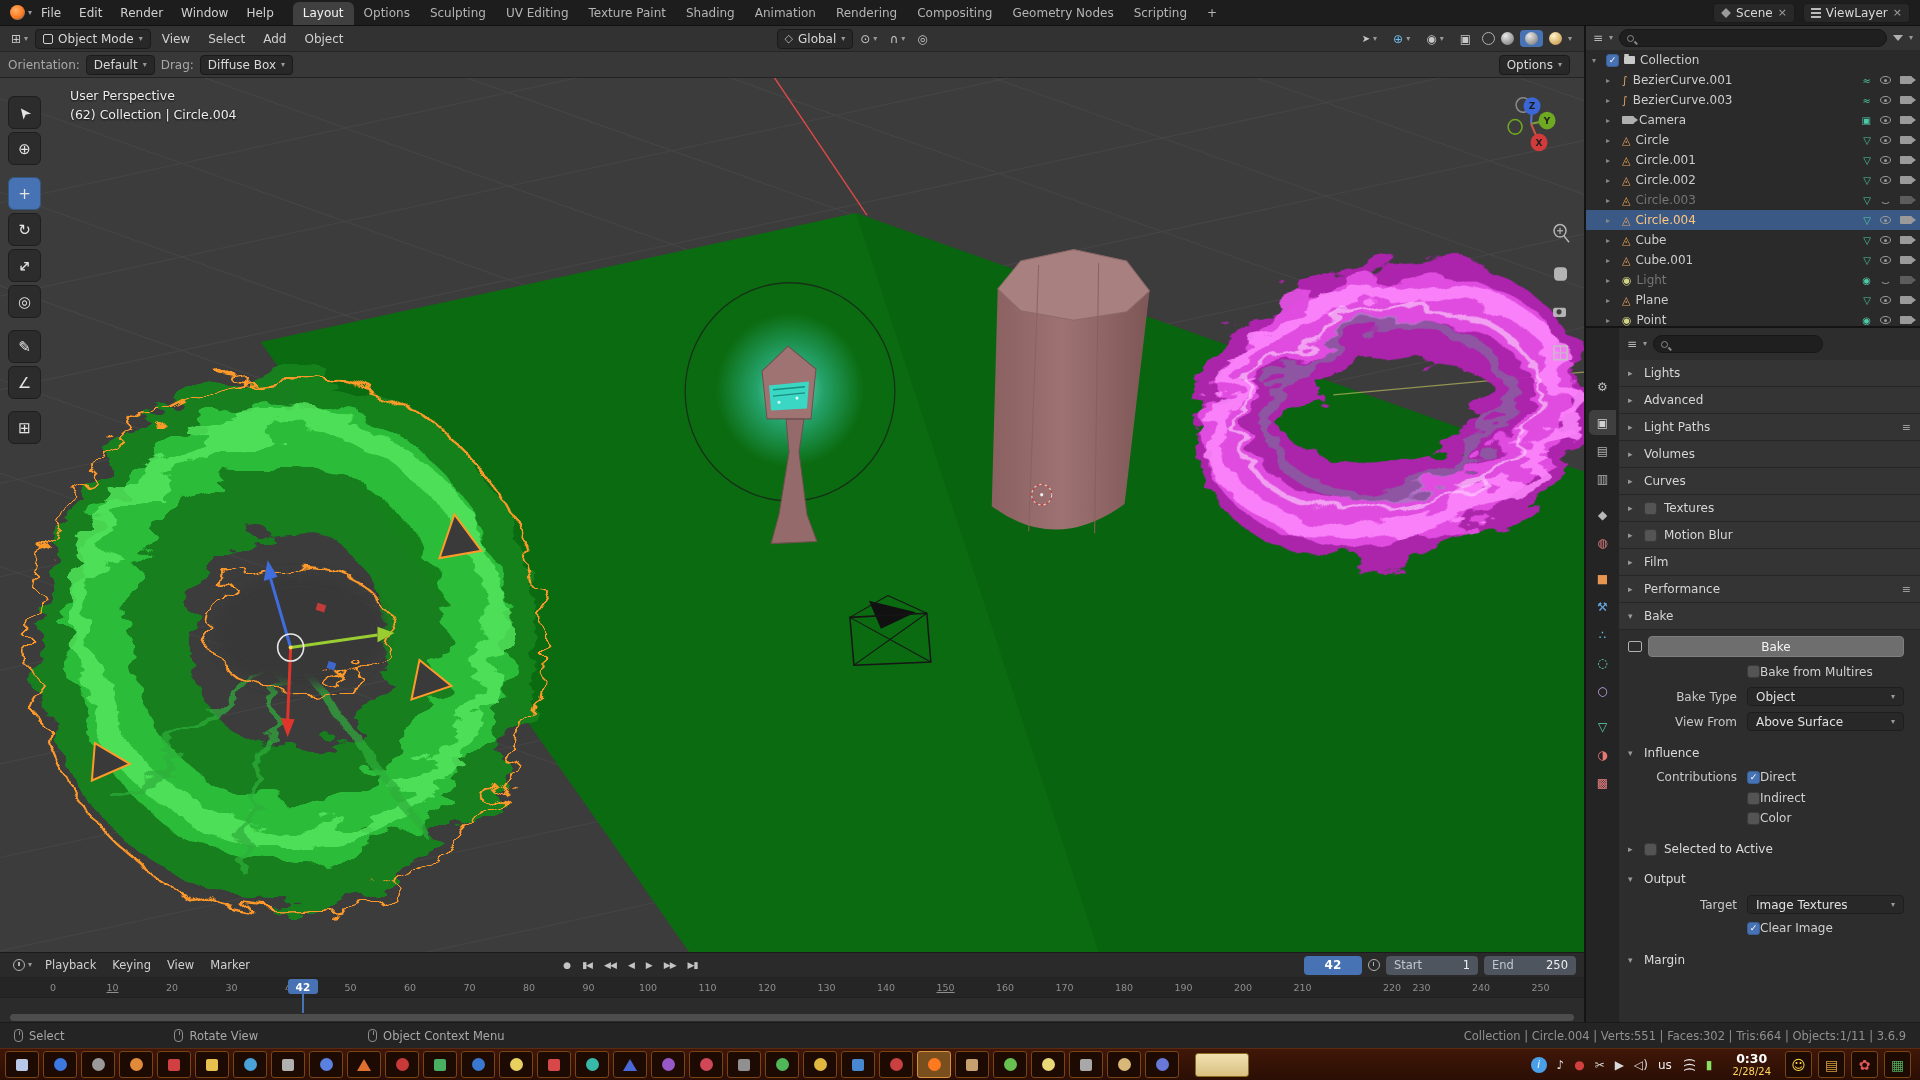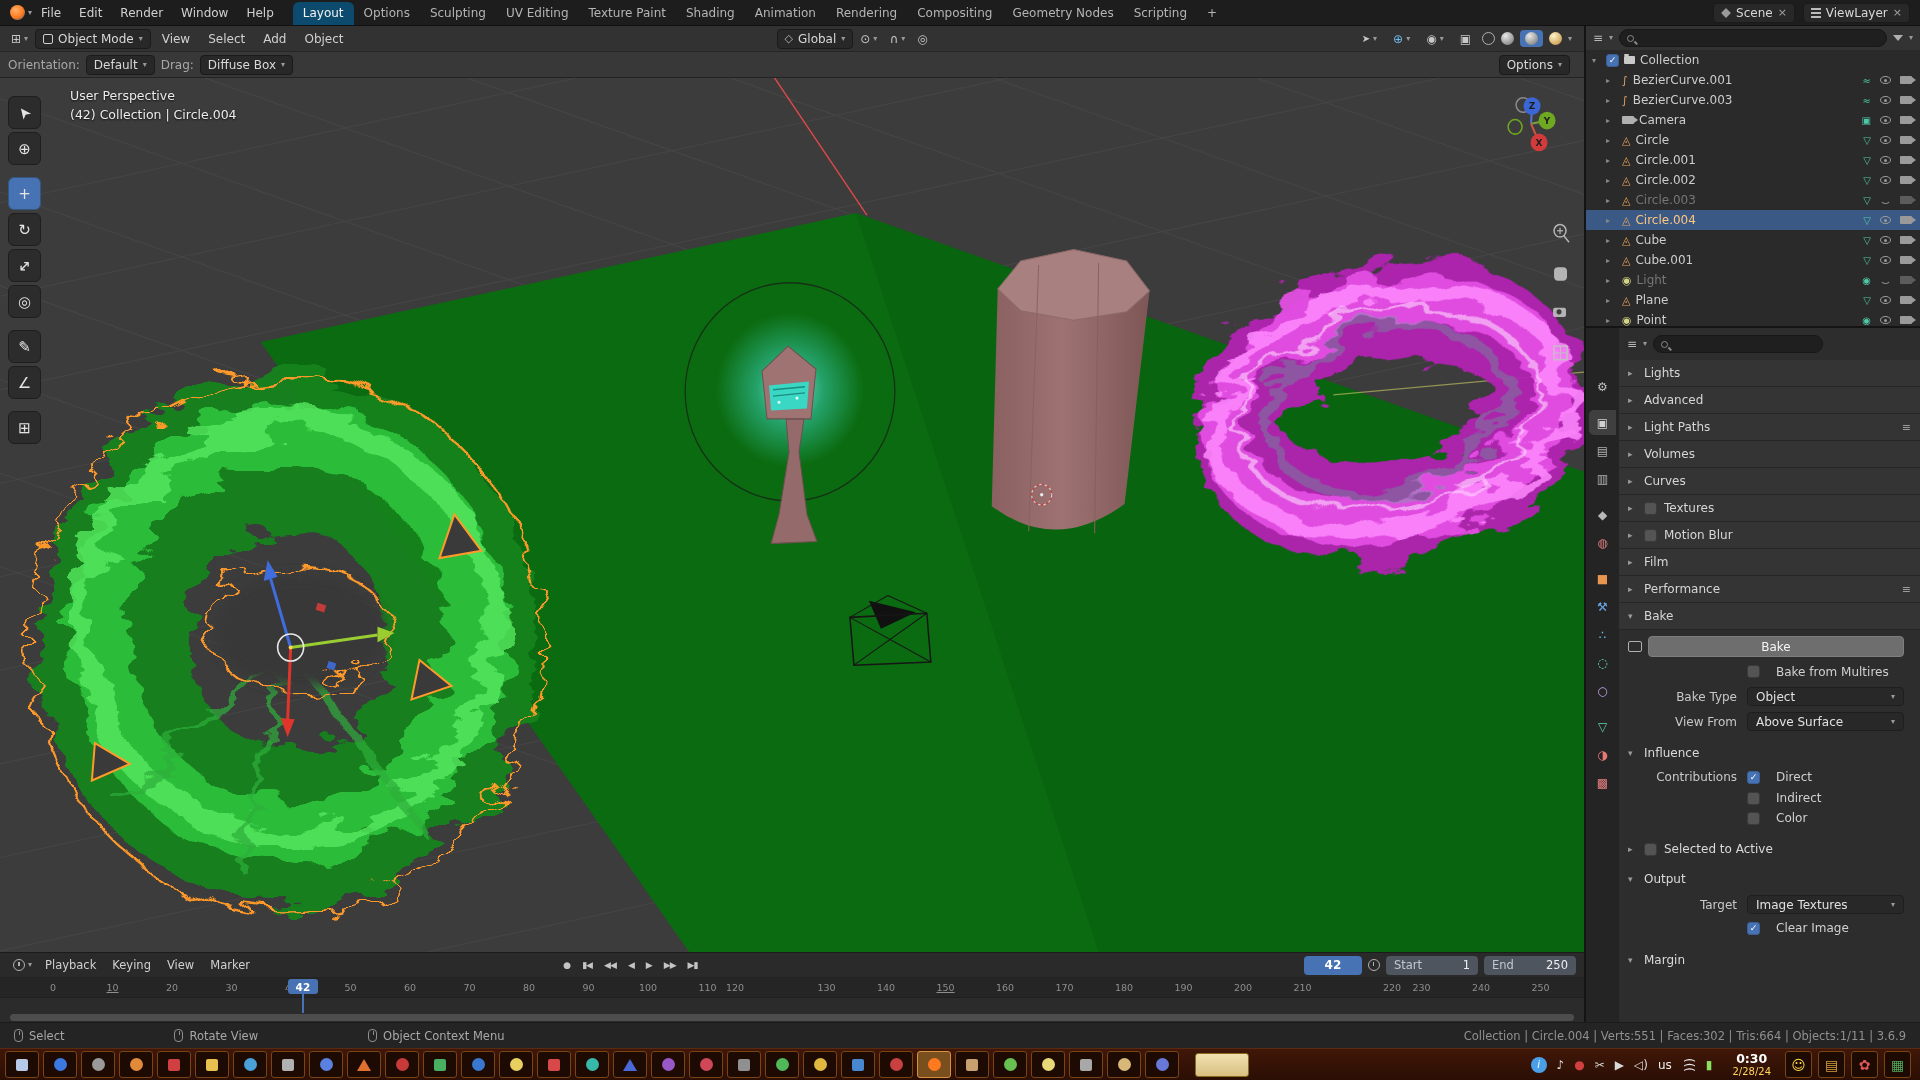--- a/index.html
+++ b/index.html
@@ -16,21 +16,21 @@
 .winbtn{width:15px;height:15px;border-radius:50%;margin-left:9px;border:1px solid #3a1a08;flex:0 0 auto}
 
 
 #menubar{flex:0 0 26px;background:#1d1d1d;display:flex;align-items:center;border-bottom:1px solid #111;padding:0 6px}
 .menu-item{padding:0 9px;color:#d0d0d0;font-size:12px;white-space:nowrap}
 .menu-item.small{padding:0 8px;font-size:11.5px}
 #blender-logo{width:15px;height:15px;border-radius:50%;background:radial-gradient(circle at 38% 35%,#ffb06a,#ff7a1f 55%,#2a5a8a);margin:0 3px 0 4px}
 .caret{font-size:8px;color:#999;line-height:1}
 #workspace-tabs{display:flex;align-items:flex-end;height:100%;margin-left:10px}
 .ws-tab{padding:4px 10px 5px;color:#b4b4b4;font-size:12px;border-radius:6px 6px 0 0;white-space:nowrap}
-.ws-tab.active{background:#0c4a6e;color:#f2f2f2}
+.ws-tab.active{background:#404040;color:#f2f2f2}
 #mb-right{margin-left:auto;display:flex;align-items:center;gap:8px;padding-right:4px}
 .chip{display:inline-flex;align-items:center;gap:5px;background:#282828;border:1px solid #1a1a1a;border-radius:4px;padding:2px 7px;color:#d8d8d8;font-size:12px;white-space:nowrap}
 .chip .glyph{font-size:11px;color:#b8b8b8}
 .mini-ic{width:10px;height:10px;display:inline-block}
 .ic-diamond{background:#9a9a9a;transform:rotate(45deg) scale(.7);border-radius:1px}
 .ic-layers{background:linear-gradient(#bbb 0 2px,transparent 2px 4px,#bbb 4px 6px,transparent 6px 8px,#bbb 8px 10px)}
 .x-ic{color:#a0a0a0;font-size:11px}
 
 
 #main{flex:1;display:flex;min-height:0}
@@ -122,21 +122,21 @@
 .ptab.active{background:#3f3f3f}
 .ptab.grp{margin-top:8px}
 #prop-main{flex:1;display:flex;flex-direction:column;background:#2d2d2d;overflow:hidden}
 #prop-header{flex:0 0 32px;display:flex;align-items:center;gap:6px;padding:0 8px}
 #prop-header .search{flex:0 1 170px}
 .prop-section{height:27px;display:flex;align-items:center;background:#343434;border-bottom:1px solid #262626;padding:0 9px;gap:7px;color:#d6d6d6;font-size:12px}
 .prop-section .disc{color:#9a9a9a;font-size:9px;width:9px}
 .presets{margin-left:auto;color:#9a9a9a;font-size:11px}
 .prop-row{min-height:25px;display:flex;align-items:center;font-size:12px}
 .prop-label{width:128px;text-align:right;padding-right:10px;color:#c8c8c8;flex:0 0 128px}
-.val{flex:1;margin-right:16px;display:flex;align-items:center;gap:16px}
+.val{flex:1;margin-right:16px;display:flex;align-items:center;gap:0}
 .dropdown{flex:1;background:#282828;border:1px solid #1e1e1e;border-radius:4px;height:19px;display:flex;align-items:center;justify-content:space-between;padding:0 8px;color:#e0e0e0}
 .sub-head{display:flex;align-items:center;gap:7px;padding:0 9px;height:26px;color:#dadada;font-size:12px}
 .sub-head .disc{color:#9a9a9a;font-size:9px;width:9px}
 #bake-btn{flex:1;height:21px;background:#6e6e6e;border:1px solid #7e7e7e;border-radius:4px;color:#f4f4f4;display:flex;align-items:center;justify-content:center;margin-right:16px}
 .bake-ic{width:14px;height:11px;border:1.5px solid #b0b0b0;border-radius:2px;margin:0 6px 0 9px;flex:0 0 auto}
 .cb-lab{color:#d0d0d0}
 
 
 #statusbar{flex:0 0 26px;background:#242424;border-top:1px solid #1a1a1a;display:flex;align-items:center;padding:0 14px}
 #status-hints{display:flex;gap:110px}
@@ -451,21 +451,21 @@
             <g>
               <rect x="1556" y="258" width="13" height="13"></rect>
               <line x1="1562.5" y1="258" x2="1562.5" y2="271" stroke-width="1"></line>
                 <line x1="1556" y1="264.5" x2="1569" y2="264.5" stroke-width="1"></line>
             </g>
           </g>
         </svg>
 
         <div id="vp-overlay-text">
           <div>User Perspective</div>
-          <div>(42) Collection | Circle.004</div>
+          <div>(62) Collection | Circle.004</div>
         </div>
 
         <div id="tool-column">
             <div class="tool-btn">
               <span class="tool-glyph" style="transform: rotate(-128deg);">➤</span>
             </div>
             <div class="tool-btn">
               <span class="tool-glyph">⊕</span>
             </div>
             <div class="tool-gap"></div>
@@ -535,21 +535,21 @@
             <span class="tick" style="left: 152px;">20</span>
             <span class="tick" style="left: 211.5px;">30</span>
             <span class="tick" style="left: 271px;">40</span>
             <span class="tick" style="left: 330.5px;">50</span>
             <span class="tick" style="left: 390px;">60</span>
             <span class="tick" style="left: 449.5px;">70</span>
             <span class="tick" style="left: 509px;">80</span>
             <span class="tick" style="left: 568.5px;">90</span>
             <span class="tick" style="left: 628px;">100</span>
             <span class="tick" style="left: 687.5px;">110</span>
-            <span class="tick" style="left: 715px;">120</span>
+            <span class="tick" style="left: 747px;">120</span>
             <span class="tick" style="left: 806.5px;">130</span>
             <span class="tick" style="left: 866px;">140</span>
             <span class="tick" style="left: 925.5px; text-decoration: underline;">150</span>
             <span class="tick" style="left: 985px;">160</span>
             <span class="tick" style="left: 1044.5px;">170</span>
             <span class="tick" style="left: 1104px;">180</span>
             <span class="tick" style="left: 1163.5px;">190</span>
             <span class="tick" style="left: 1223px;">200</span>
             <span class="tick" style="left: 1282.5px;">210</span>
             <span class="tick" style="left: 1372px;">220</span>

